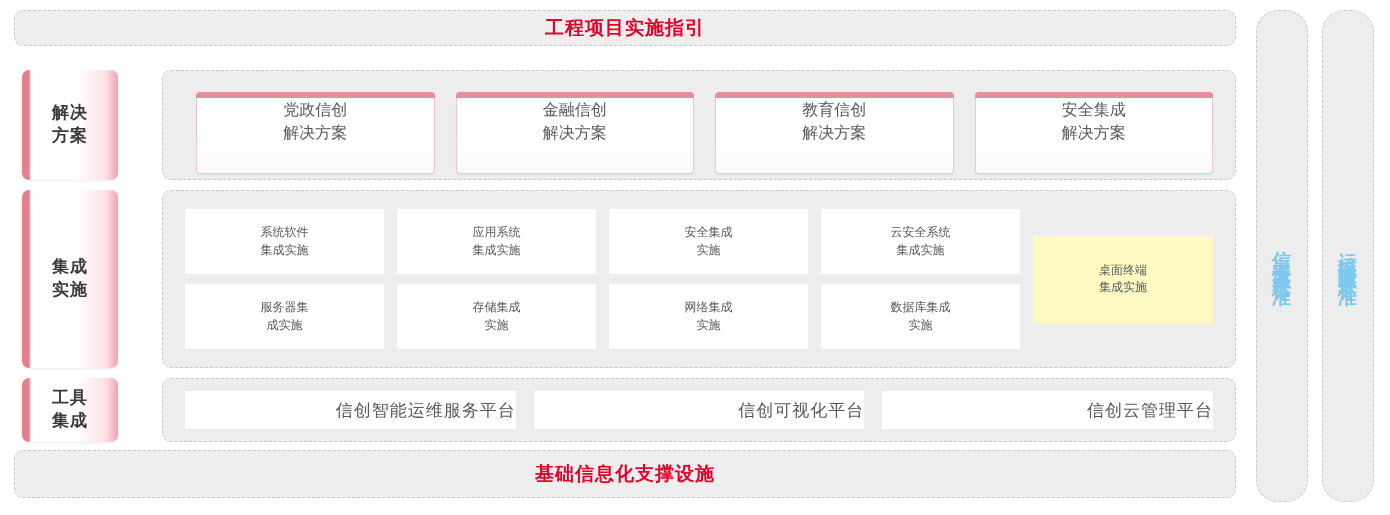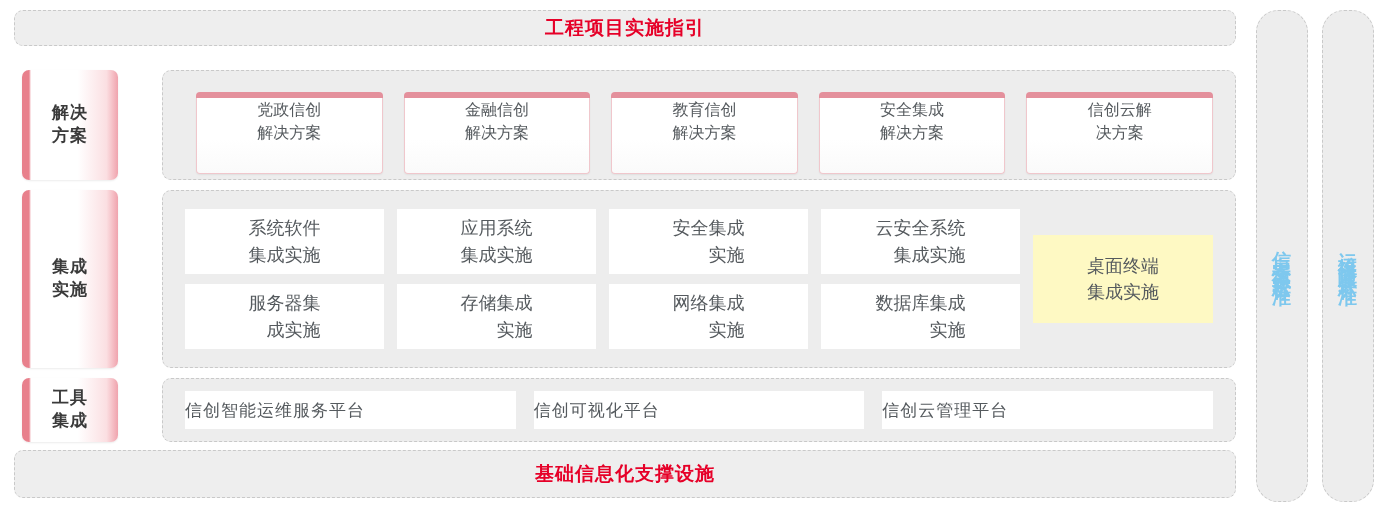--- a/index.html
+++ b/index.html
@@ -163,24 +163,24 @@
   }
   .int-card {
     flex: 1 1 0;
     background: #ffffff;
     display: flex;
     align-items: center;
     justify-content: center;
     box-sizing: border-box;
   }
   .int-card-text {
-    font-size: 18px;
+    font-size: 12px;
     color: #555a5e;
     line-height: 1.45;
-    text-align: right;
+    text-align: center;
   }
   .int-wide {
     position: absolute;
     left: 848px;
     right: 0;
     top: 50%;
     transform: translateY(-50%);
     height: 88px;
     background: #fef9c3;
     display: flex;
@@ -196,21 +196,21 @@
     top: 12px;
     bottom: 12px;
     display: flex;
     gap: 18px;
   }
   .tool-card {
     flex: 1 1 0;
     background: #ffffff;
     display: flex;
     align-items: center;
-    justify-content: flex-start;
+    justify-content: flex-end;
   }
   .tool-card-text {
     font-size: 17px;
     color: #555a5e;
     letter-spacing: 1px;
   }
 
   
   .side-panel {
     position: absolute;
@@ -279,26 +279,20 @@
             </div>
           </div>
 
           <div class="sol-card">
             <div class="sol-card-text">
               <div>安全集成</div>
               <div>解决方案</div>
             </div>
           </div>
 
-          <div class="sol-card">
-            <div class="sol-card-text">
-              <div>信创云解</div>
-              <div>决方案</div>
-            </div>
-          </div>
 
         </div>
       </div>
     </div>
 
     <div class="row-block row-integrate">
       <div class="row-label">
         <div class="row-label-text">
           <div>集成</div>
           <div>实施</div>

